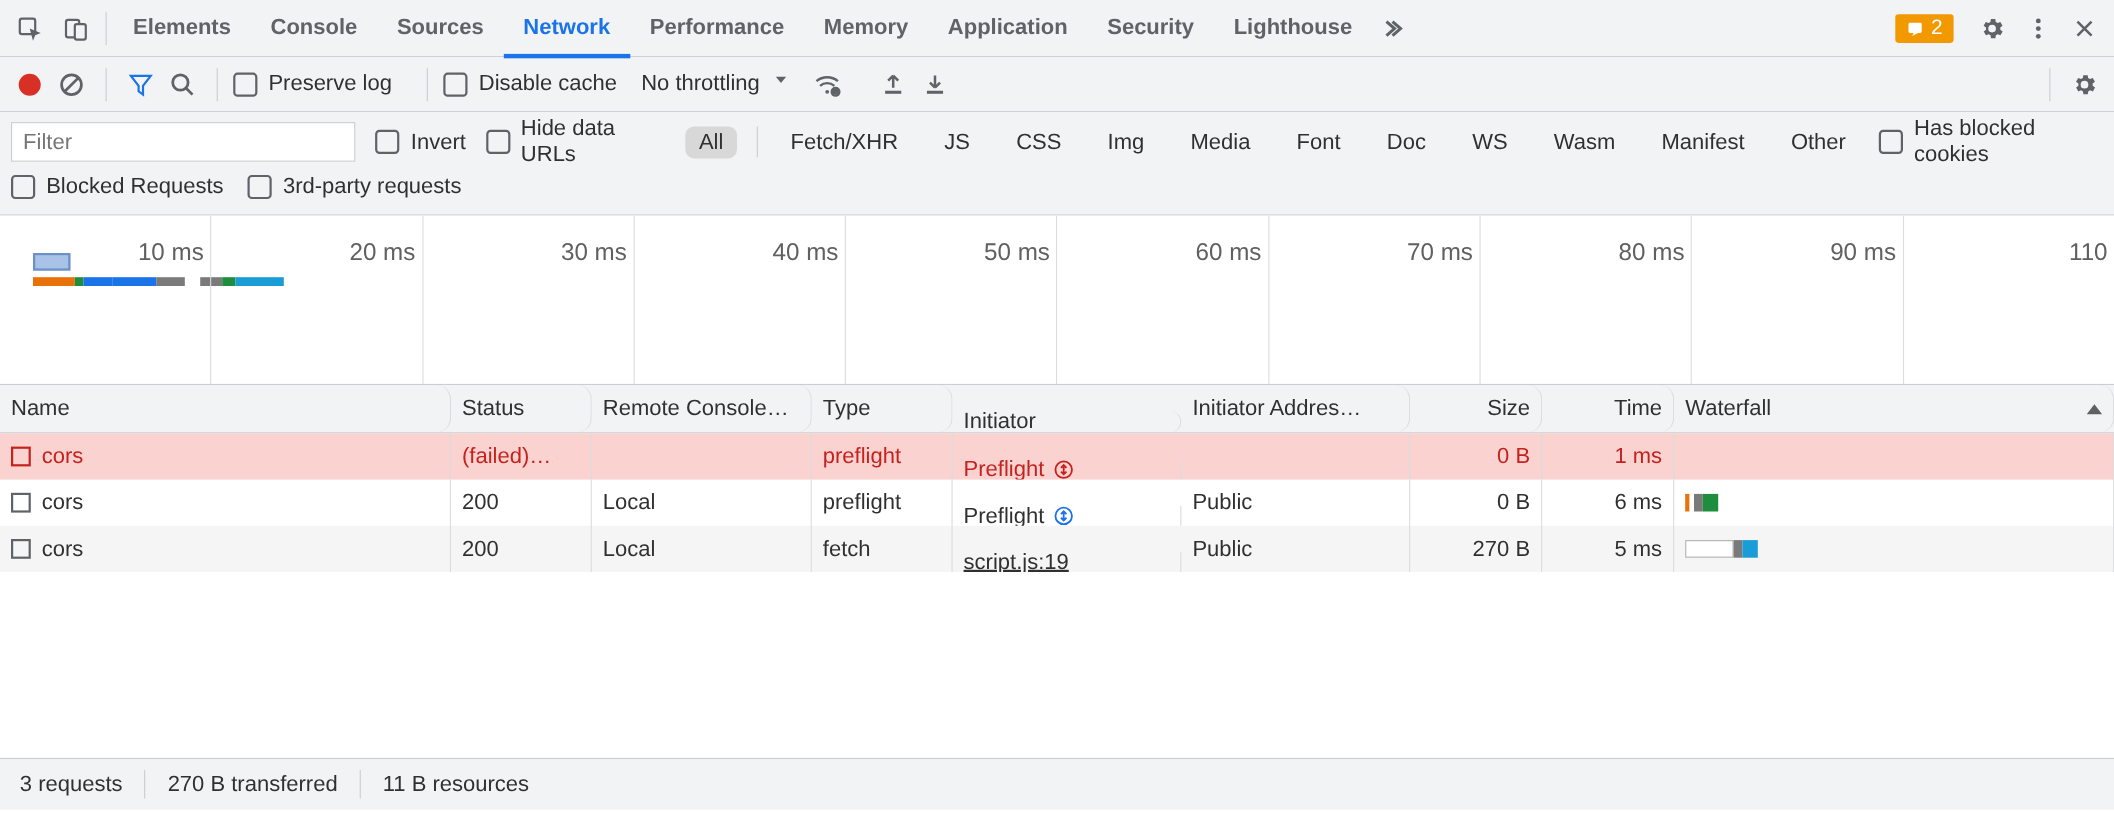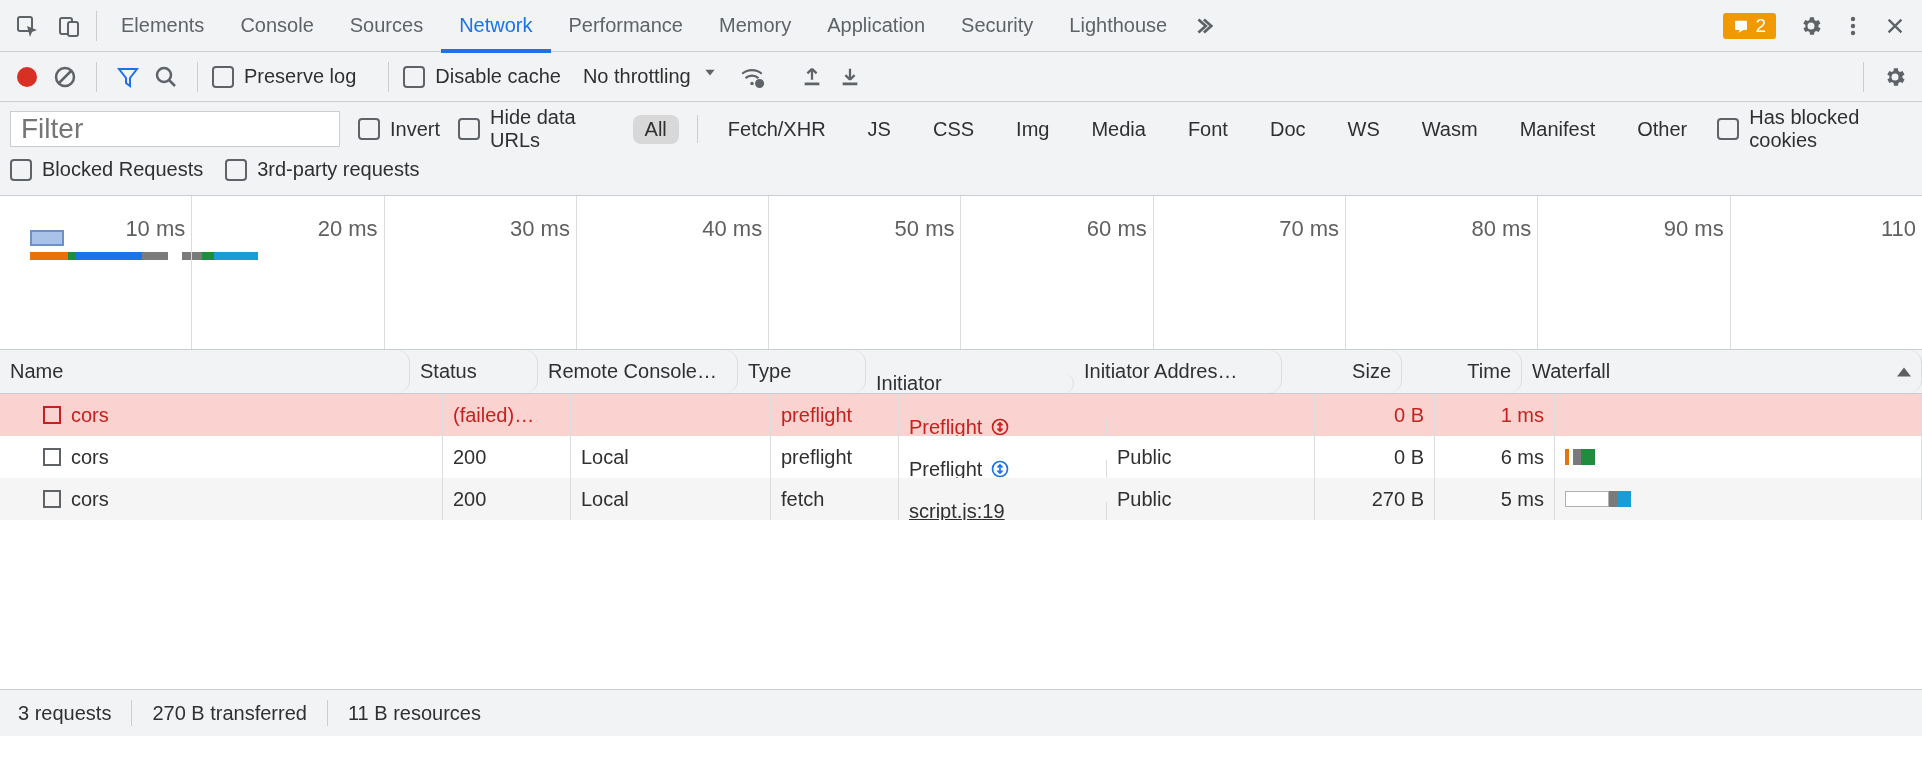--- a/index.html
+++ b/index.html
@@ -17,41 +17,41 @@
   }
   *{box-sizing:border-box;}
   html,body{margin:0;padding:0;width:1922px;height:760px;font-family:"Segoe UI",Arial,Helvetica,sans-serif;font-size:20px;color:var(--text);background:#fff;}
   svg{display:block;}
 
   
   .tabstrip{display:flex;align-items:center;height:52px;border-bottom:1px solid var(--border);background:var(--bg);padding:0 6px;}
   .tabstrip .toolbtn{width:42px;height:52px;display:flex;align-items:center;justify-content:center;color:#5f6368;}
   .tabstrip .sep{width:1px;height:30px;background:var(--border);margin:0 6px;}
   .tabs{display:flex;align-items:stretch;height:52px;}
-  .tab{padding:0 18px;display:flex;align-items:center;color:#5f6368;position:relative;cursor:default;}
+  .tab{padding:0 18px;display:flex;align-items:center;color:#5f6368;position:relative;cursor:default;font-weight:bold;}
   .tab.active{color:var(--active-blue);}
   .tab.active::after{content:"";position:absolute;left:0;right:0;bottom:-1px;height:4px;background:var(--active-blue);}
   .tabmore{width:36px;display:flex;align-items:center;justify-content:center;color:#5f6368;}
   .flexspacer{flex:1 1 auto;}
   .badge{display:flex;align-items:center;background:#f29900;color:#fff;border-radius:3px;height:26px;padding:0 10px;margin-right:14px;font-size:19px;font-weight:500;}
   .badge svg{margin-right:6px;}
 
   
   .toolbar2{display:flex;align-items:center;height:50px;border-bottom:1px solid var(--border);background:var(--bg);padding:0 10px;gap:4px;}
   .tb2-btn{width:34px;height:34px;display:flex;align-items:center;justify-content:center;color:#5f6368;}
   .record{width:20px;height:20px;border-radius:50%;background:#d93025;}
   .vsep{width:1px;height:30px;background:var(--border);margin:0 10px;}
   .chk{width:22px;height:22px;border:2px solid #5f6368;border-radius:4px;margin-right:10px;flex:0 0 auto;}
   .tb2-label{color:var(--text);margin-right:18px;white-space:nowrap;}
   .select{display:flex;align-items:flex-start;gap:12px;color:var(--text);margin-right:14px;}
   .select .caret{color:#5f6368;}
 
   
   .filterbar{display:flex;align-items:center;height:48px;background:var(--bg);padding:6px 10px 0 10px;gap:18px;flex-wrap:nowrap;}
-  .filter-input{width:330px;height:36px;border:1px solid var(--border);background:#fff;padding:0 10px;font-size:28px;color:var(--muted);}
+  .filter-input{width:330px;height:36px;border:1px solid var(--border);background:#fff;padding:0 10px;font-size:20px;color:var(--muted);}
   .chkwrap{display:flex;align-items:center;}
   .chip{padding:3px 12px;border-radius:8px;color:var(--text);}
   .chip.active{background:var(--chip-active);}
   .chipsep{width:1px;height:28px;background:var(--border);}
   .chips{display:flex;align-items:center;gap:18px;}
   
   .filterbar2{display:flex;align-items:center;height:46px;background:var(--bg);padding:0 10px 6px 10px;gap:22px;border-bottom:1px solid var(--border);}
 
   
   .overview{height:154px;border-bottom:1px solid var(--border);position:relative;background:#fff;display:flex;}
@@ -65,21 +65,21 @@
   
   .table{display:flex;flex-direction:column;border-bottom:1px solid var(--border);height:340px;}
   .thead,.trow{display:flex;align-items:stretch;}
   .thead{height:44px;background:var(--bg);border-bottom:1px solid var(--border);}
   .th,.td{border-right:1px solid var(--border-light);padding:0 10px;display:flex;align-items:center;overflow:hidden;white-space:nowrap;text-overflow:ellipsis;}
   .th{color:var(--text);position:relative;border-radius:13px;}
   .th.sorted::after{content:"";position:absolute;right:10px;top:50%;transform:translateY(-50%);width:0;height:0;border-left:7px solid transparent;border-right:7px solid transparent;border-bottom:9px solid #606060;}
   .c-name{width:410px;} .c-status{width:128px;} .c-remote{width:200px;} .c-type{width:128px;}
   .c-init{width:208px;margin-top:24px;} .c-initaddr{width:208px;} .c-size{width:120px;justify-content:flex-end;}
   .c-time{width:120px;justify-content:flex-end;} .c-wf{flex:1 1 auto;}
-  .trow{height:42px;padding-left:33px;}
+  .trow{height:42px;}
   .trow.failed{background:var(--failed-bg);color:var(--failed-text);}
   .trow.odd{background:var(--odd-row);}
   .fileicon{width:18px;height:18px;border:2px solid currentColor;margin-right:10px;flex:0 0 auto;}
   .preflight-badge{margin-left:8px;display:inline-flex;}
   .underline{text-decoration:underline;}
   .wf-bars{display:flex;align-items:center;height:18px;}
 
   
   .statusbar{display:flex;align-items:center;height:46px;background:var(--bg);padding:0 18px;gap:0;}
   .st{color:var(--text);}

